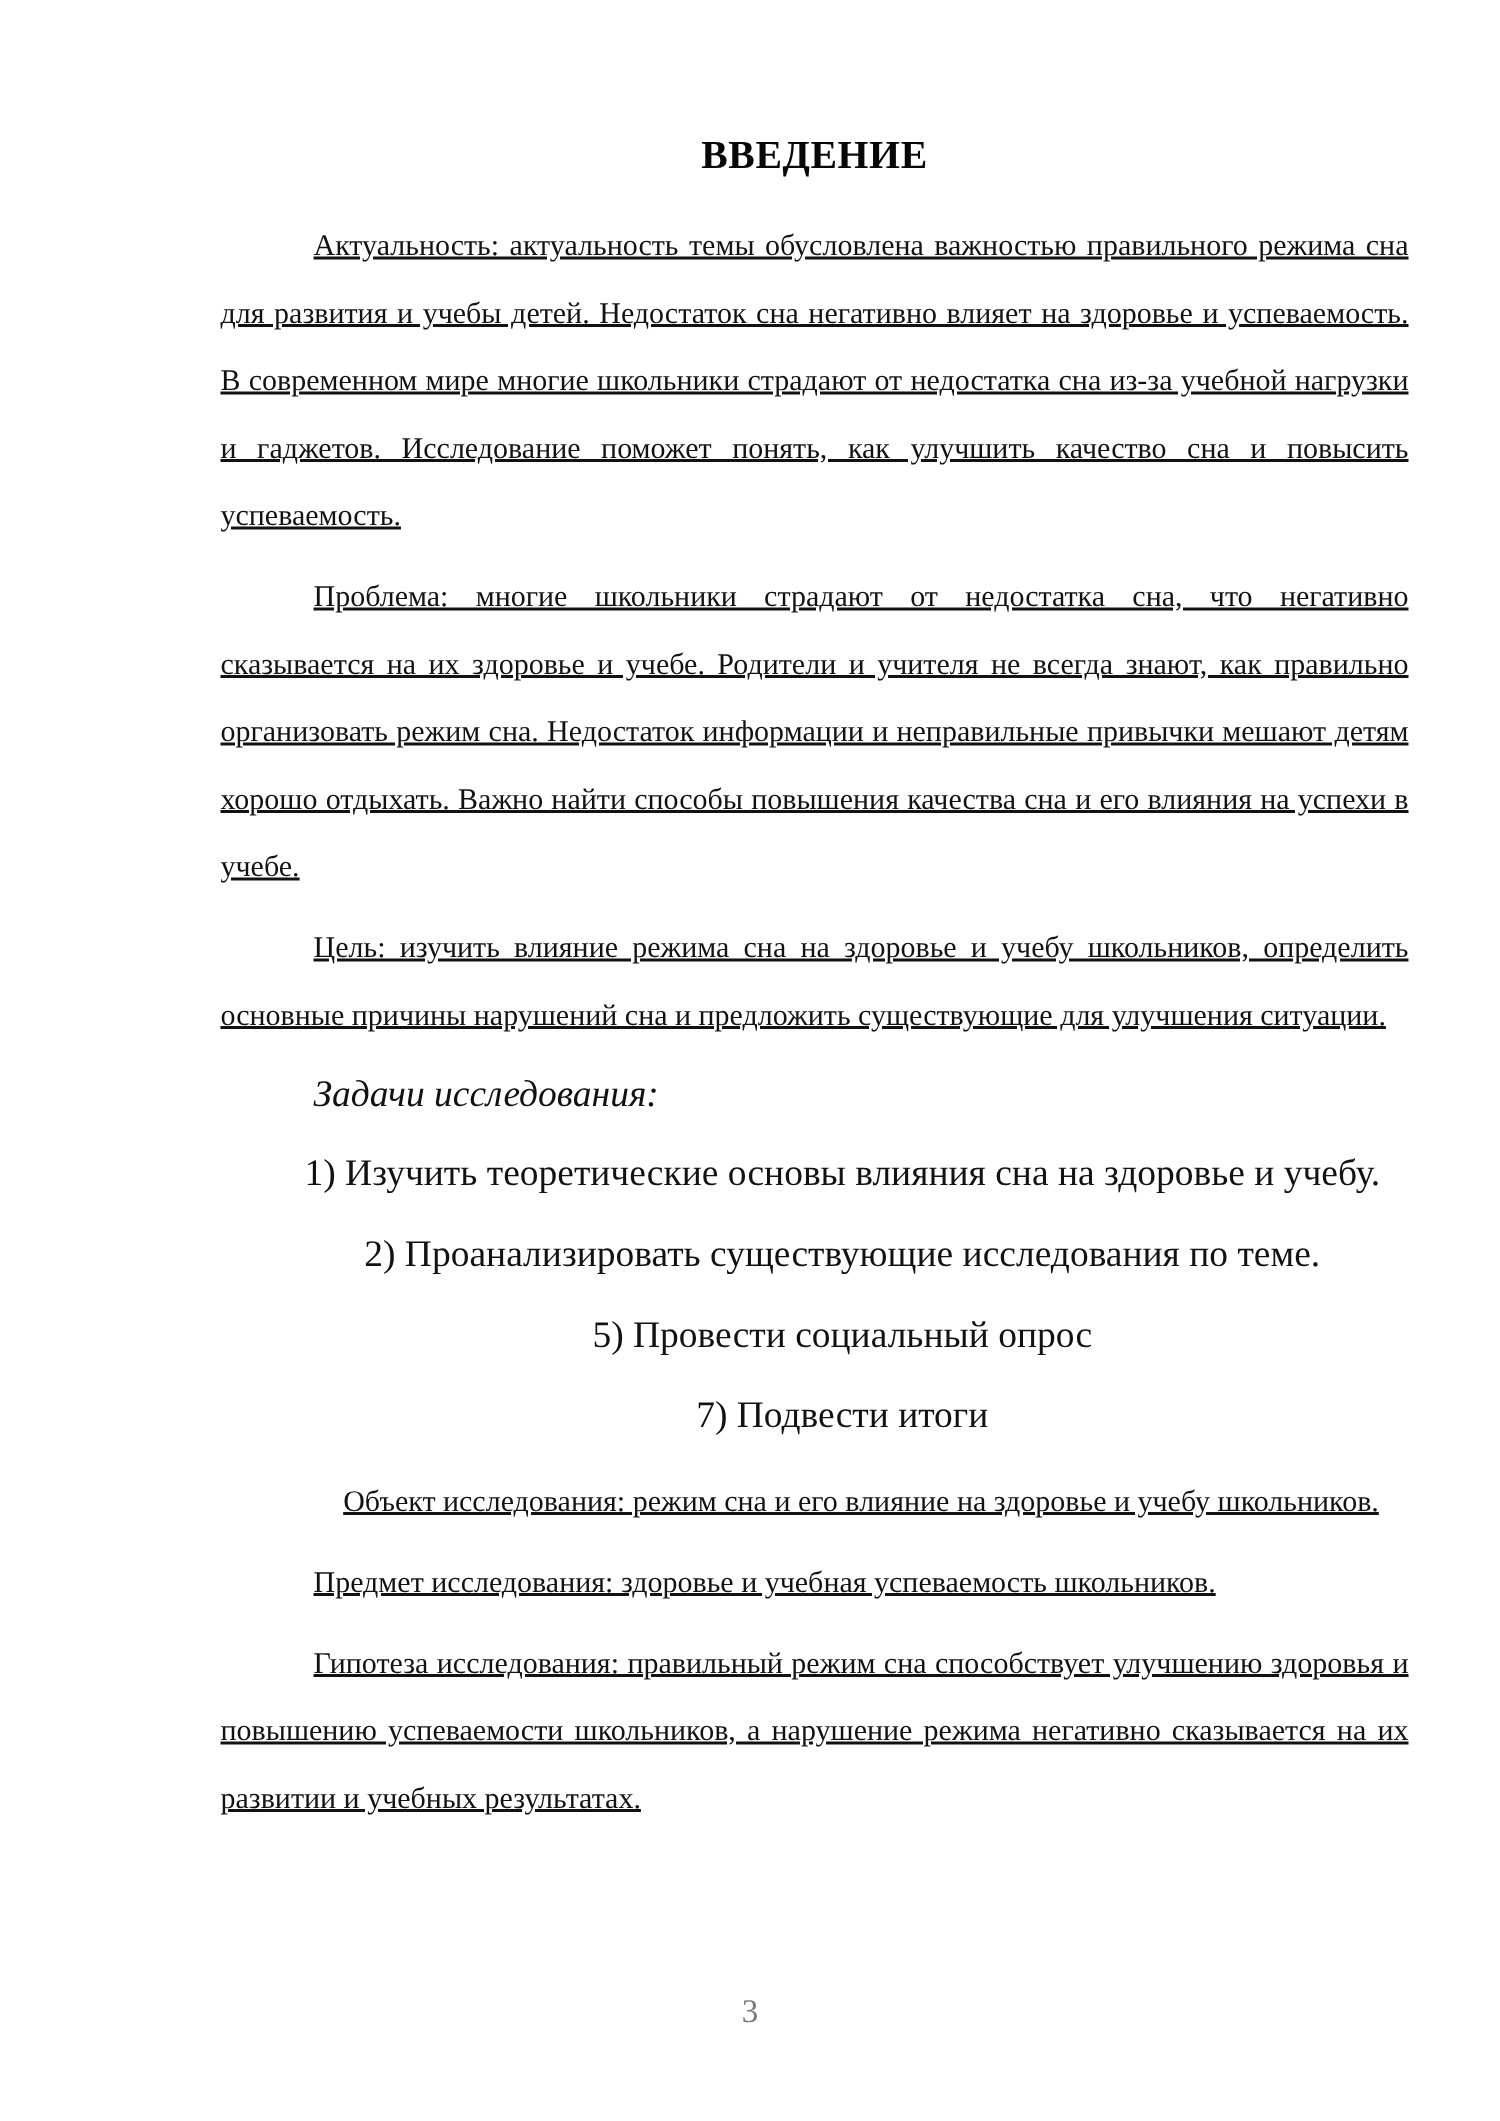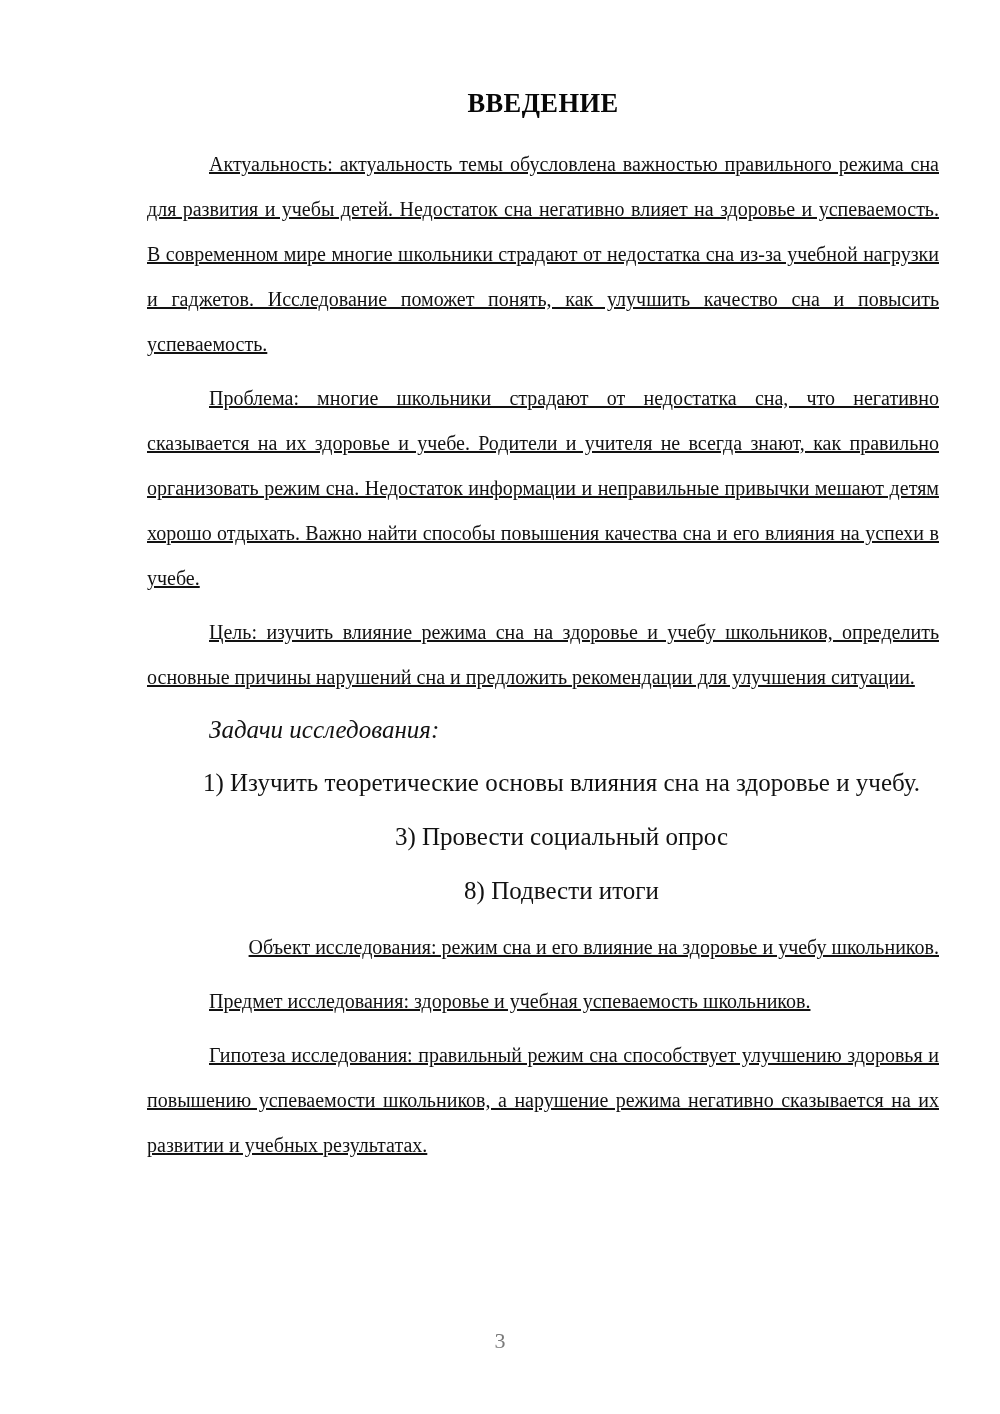--- a/index.html
+++ b/index.html
@@ -39,21 +39,21 @@
     font-size: 20px;
     line-height: 45px;
     text-align: justify;
     text-justify: inter-word;
     text-indent: 62px;
     color: #121212;
     hyphens: none;
     text-decoration: underline;
   }
   .para.tight {
-    text-align: right;
+    text-align: center;
   }
   .tasks-heading {
     margin: 0;
     font-size: 25px;
     line-height: 41.6px;
     text-indent: 62px;
     text-align: left;
     color: #121212;
     font-style: italic;
   }
@@ -95,30 +95,31 @@
     <h1 class="doc-title">ВВЕДЕНИЕ</h1>
 
     <p class="para">Актуальность: актуальность темы обусловлена важностью правильного режима сна для развития и учебы детей. Недостаток сна негативно влияет на здоровье и успеваемость. В современном мире многие школьники страдают от недостатка сна из-за учебной нагрузки и гаджетов. Исследование поможет понять, как улучшить качество сна и повысить успеваемость.</p>
 
     <div class="spacer-sm"></div>
 
     <p class="para">Проблема: многие школьники страдают от недостатка сна, что негативно сказывается на их здоровье и учебе. Родители и учителя не всегда знают, как правильно организовать режим сна. Недостаток информации и неправильные привычки мешают детям хорошо отдыхать. Важно найти способы повышения качества сна и его влияния на успехи в учебе.</p>
 
     <div class="spacer-sm"></div>
 
-    <p class="para">Цель: изучить влияние режима сна на здоровье и учебу школьников, определить основные причины нарушений сна и предложить рекомендации для улучшения ситуации.</p>
+    <p class="para">Цель: изучить влияние режима сна на здоровье и учебу школьников, определить основные причины нарушений сна и предложить существующие для улучшения ситуации.</p>
 
     <div class="spacer-sm"></div>
 
     <p class="tasks-heading">Задачи исследования:</p>
 
     <ul class="task-list">
       <li class="task-item">1) Изучить теоретические основы влияния сна на здоровье и учебу.</li>
-      <li class="task-item">3) Провести социальный опрос</li>
-      <li class="task-item">8) Подвести итоги</li>
+      <li class="task-item">2) Проанализировать существующие исследования по теме.</li>
+      <li class="task-item">5) Провести социальный опрос</li>
+      <li class="task-item">7) Подвести итоги</li>
     </ul>
 
     <div class="spacer-md"></div>
 
     <p class="para tight">Объект исследования: режим сна и его влияние на здоровье и учебу школьников.</p>
 
     <div class="spacer-sm"></div>
 
     <p class="para">Предмет исследования: здоровье и учебная успеваемость школьников.</p>
 

